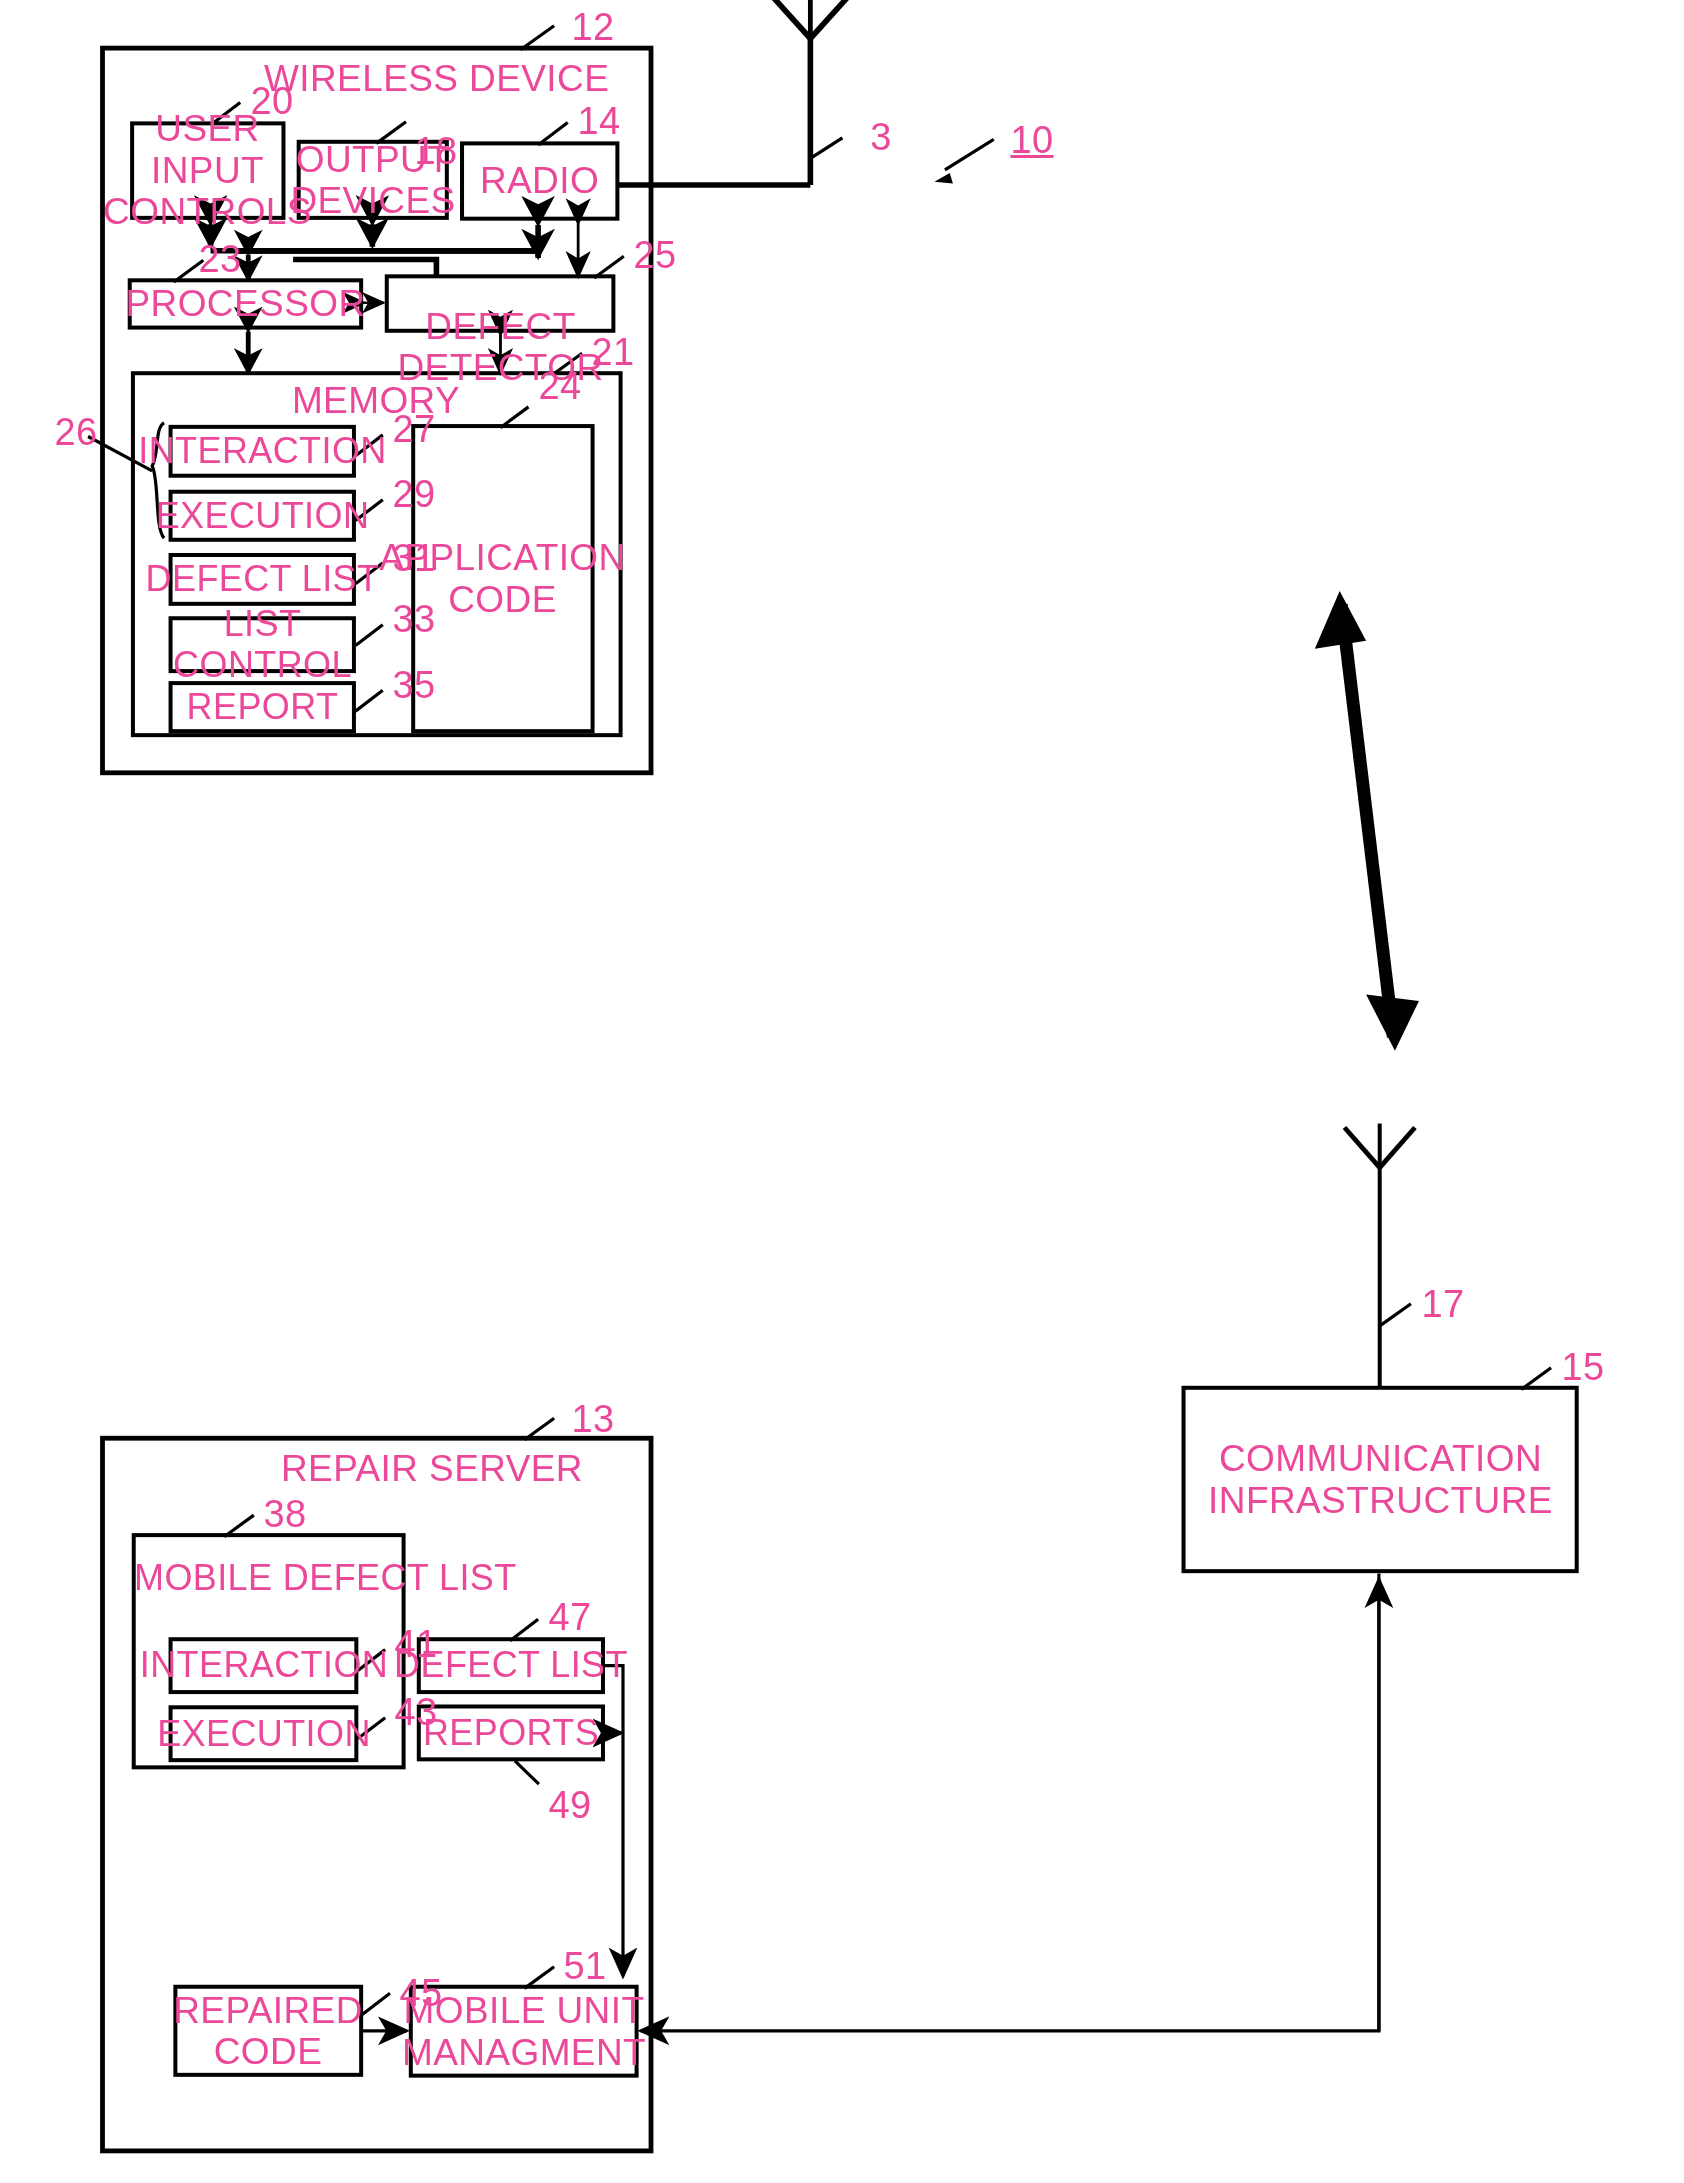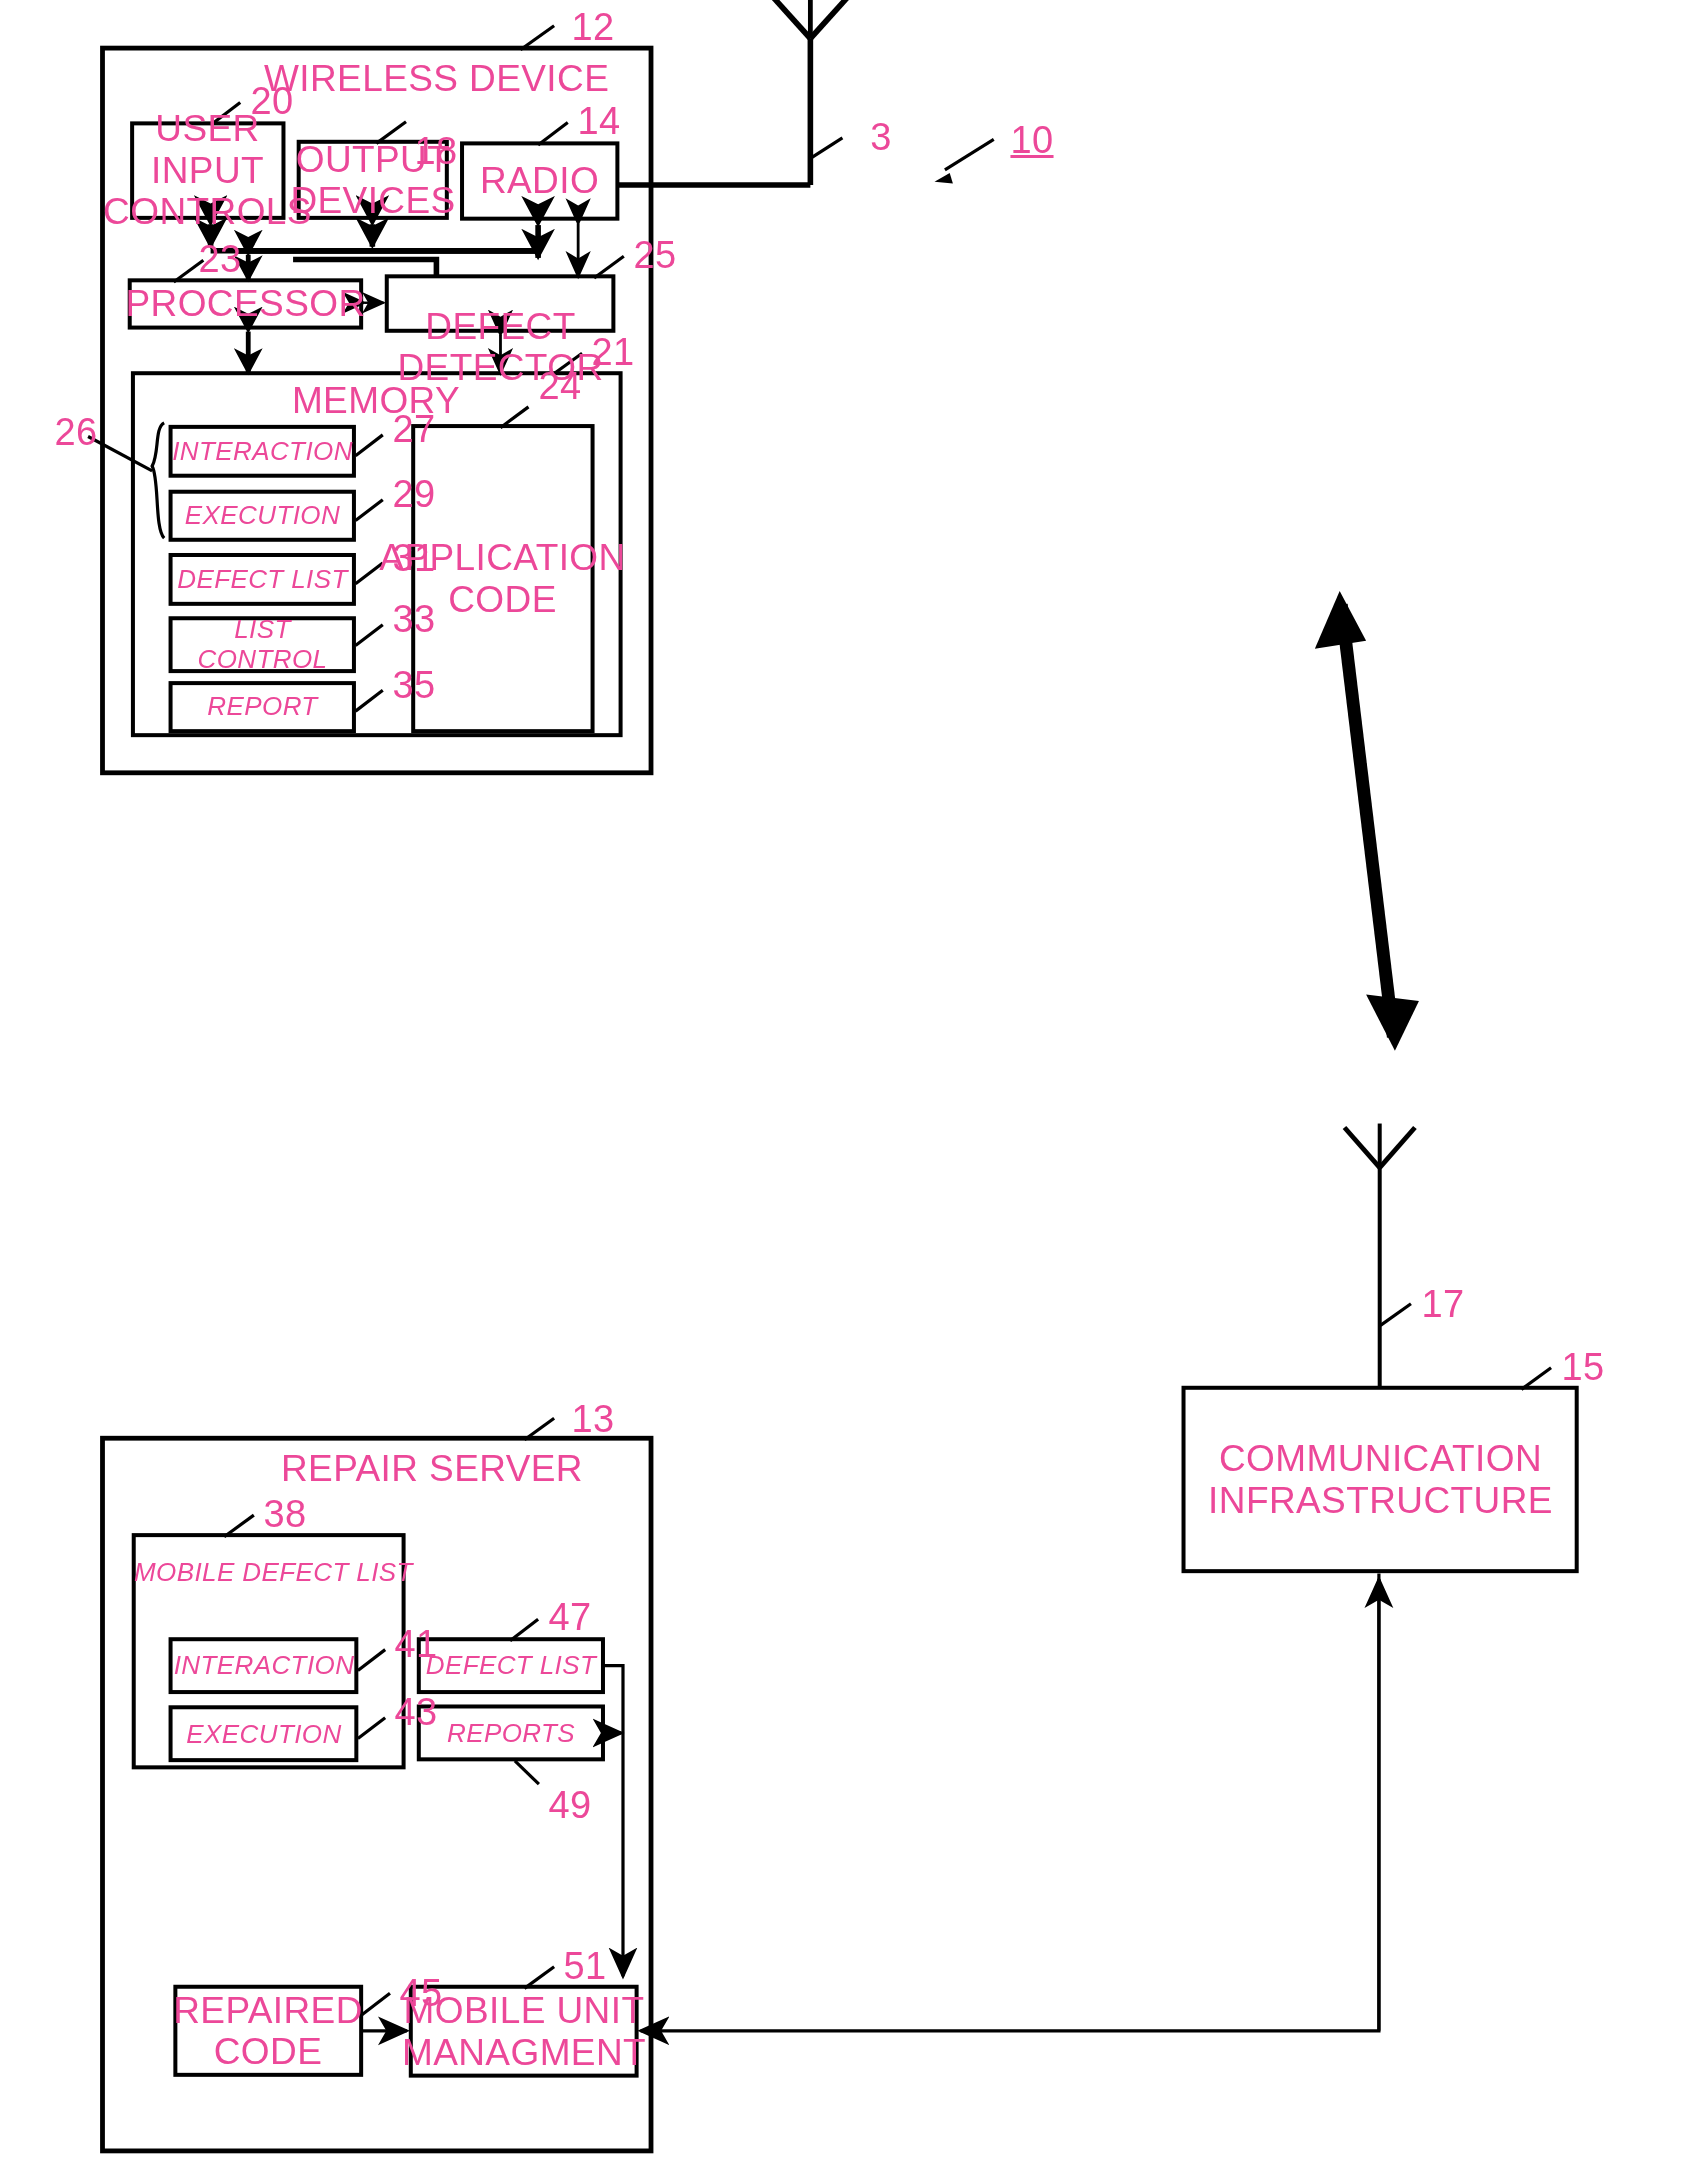--- a/index.html
+++ b/index.html
@@ -1,21 +1,21 @@
 <!DOCTYPE html>
 <html style="font-size:13px"><head>
 <meta charset="utf-8">
 <style>
   html,body{margin:0;padding:0;background:#ffffff;}
   body{font-family:"Liberation Sans", sans-serif;}
   #root{position:relative;width:1684px;height:2183px;background:#fff;overflow:hidden;}
   #svgroot{position:absolute;left:0;top:0;width:1684px;height:2183px;}
   .lbl{position:absolute;color:#ec4899;text-align:center;line-height:1.12;white-space:pre;}
   .boxlabel{font-size:37px;letter-spacing:0.4px;}
-  .boxlabel-sm{font-size:26px;letter-spacing:0.4px;font-style:italic;}
+  .boxlabel-sm{font-size:36px;letter-spacing:0.4px;}
   .title{font-size:37px;letter-spacing:0.4px;}
   .refnum{font-size:38px;letter-spacing:0.4px;}
   .refnum.u{text-decoration:underline;}
   .ctr{display:flex;align-items:center;justify-content:center;}
 </style>
 </head>
 <body>
 
 <div id="root">
 

